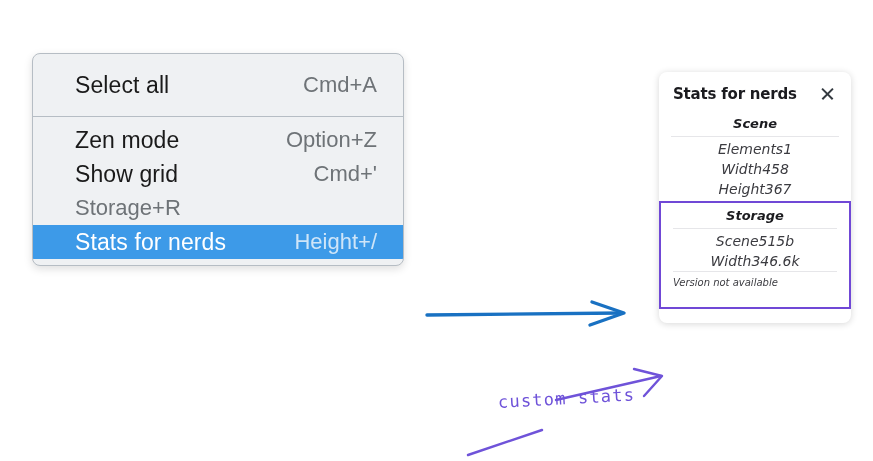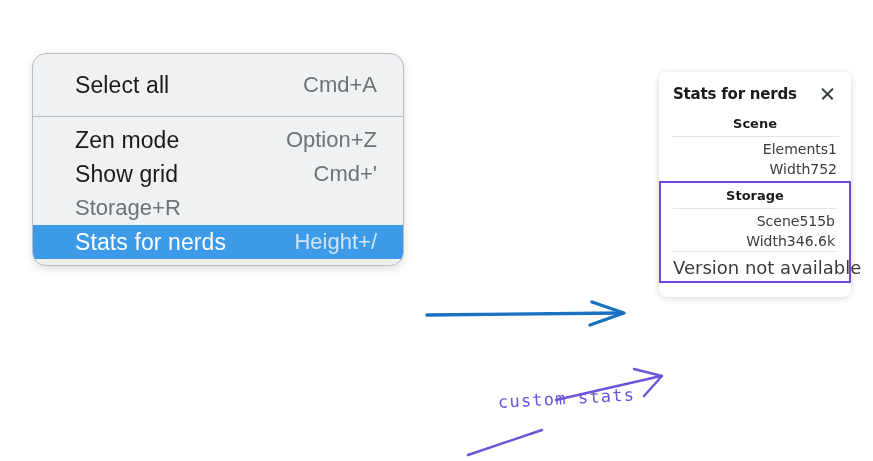--- a/index.html
+++ b/index.html
@@ -23,21 +23,21 @@
   }
 
   
   .context-menu {
     position: absolute;
     left: 32px;
     top: 53px;
     width: 372px;
     background: #eff1f3;
     border: 1px solid #b6bdc4;
-    border-radius: 14px;
+    border-radius: 8px;
     box-shadow: 0 3px 9px rgba(0,0,0,0.13);
     overflow: hidden;
     box-sizing: border-box;
   }
   .menu-section {
     padding: 6px 0;
   }
   .menu-section.first {
     padding-top: 14px;
     padding-bottom: 14px;
@@ -111,55 +111,55 @@
     position: absolute;
     left: 1px;
     top: 8px;
     width: 15px;
     height: 1.6px;
     background: #343a40;
   }
   .close-icon::before { transform: rotate(45deg); }
   .close-icon::after  { transform: rotate(-45deg); }
 
-  .stats-body { padding: 0 0px; }
+  .stats-body { padding: 0 0px; font-style: italic; }
 
   .section-title {
     text-align: center;
     font-size: 13px;
     font-weight: bold;
     color: #1b1b1f;
     padding: 5px 0 5px 0;
   }
   .section-rule {
     height: 1px;
     background: #e6e6e9;
     margin: 0 12px 2px 12px;
   }
   .stat-row {
     display: flex;
     align-items: center;
-    justify-content: flex-end;
+    justify-content: center;
     padding: 2px 14px;
     font-size: 14px;
     color: #3b3b40;
   }
   .stat-key { white-space: nowrap; }
   .stat-val { white-space: nowrap; }
   .stat-note {
     padding: 3px 12px 0 12px;
-    font-size: 18px;
+    font-size: 10px;
     color: #3b3b40;
     white-space: nowrap;
   }
 
   .custom-box {
     border: 2px solid #7048d6;
     margin: 2px 0 0 0;
-    padding-bottom: 3px;
+    padding-bottom: 19px;
   }
 
   
   .annotation-text {
     position: absolute;
     left: 498px;
     top: 392px;
     font-family: "DejaVu Sans Mono", monospace;
     font-size: 17px;
     color: #6f53d9;
@@ -224,21 +224,25 @@
 
       <div>
         <div class="section-title">Scene</div>
         <div class="section-rule"></div>
         <div class="stat-row">
           <span class="stat-key">Elements</span>
           <span class="stat-val">1</span>
         </div>
         <div class="stat-row">
           <span class="stat-key">Width</span>
-          <span class="stat-val">752</span>
+          <span class="stat-val">458</span>
+        </div>
+        <div class="stat-row">
+          <span class="stat-key">Height</span>
+          <span class="stat-val">367</span>
         </div>
       </div>
 
       <div class="custom-box">
 
         <div>
           <div class="section-title">Storage</div>
           <div class="section-rule"></div>
           <div class="stat-row">
             <span class="stat-key">Scene</span>

